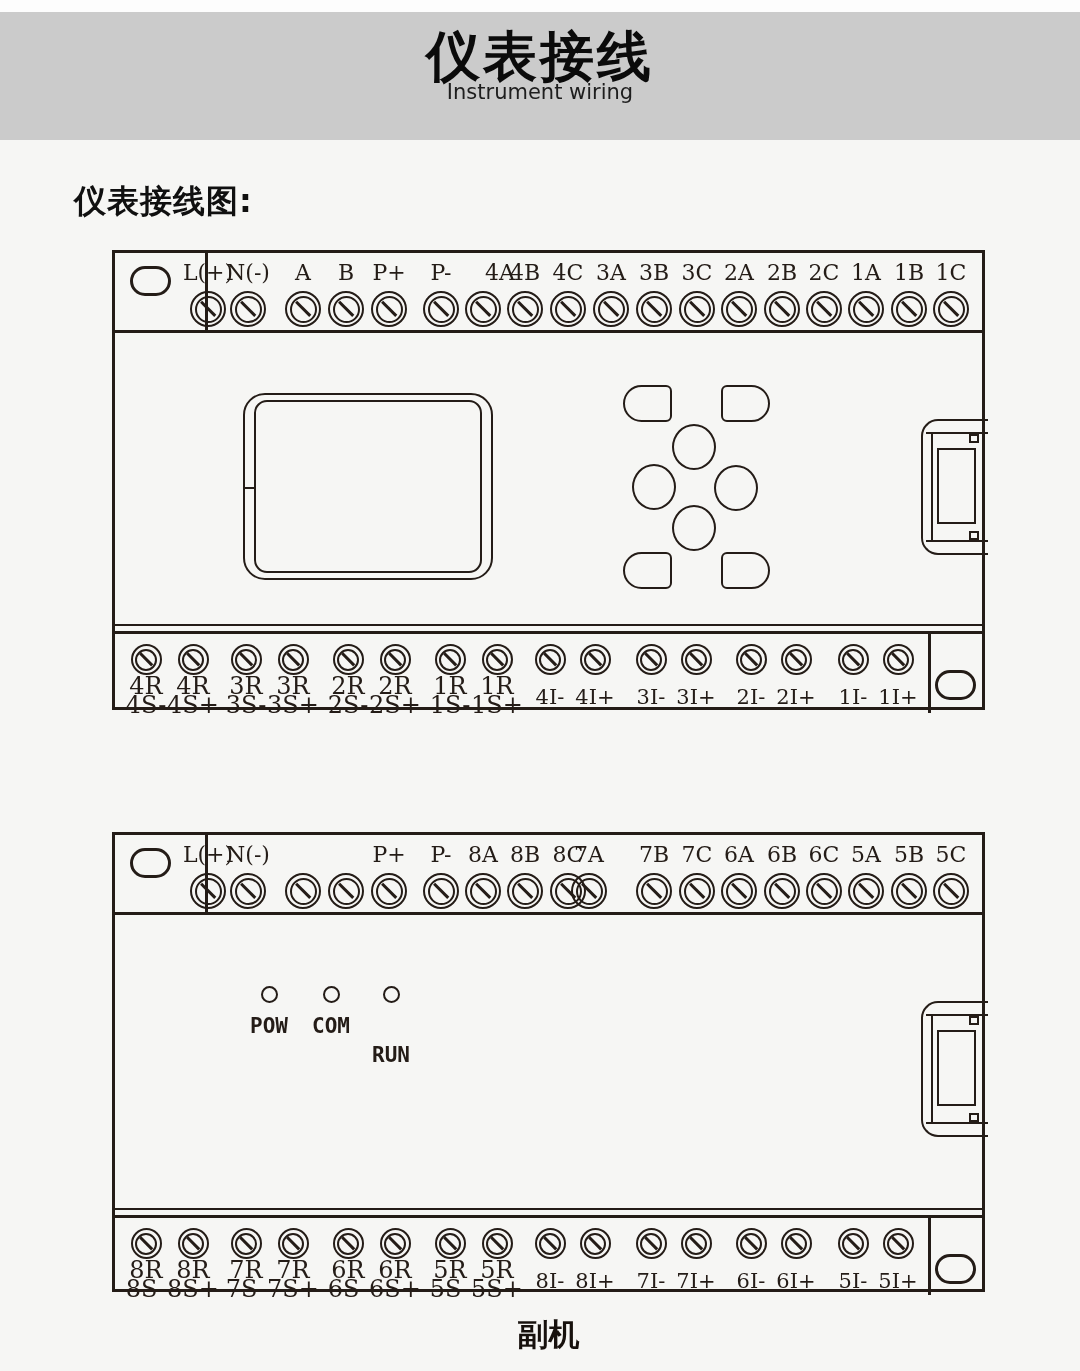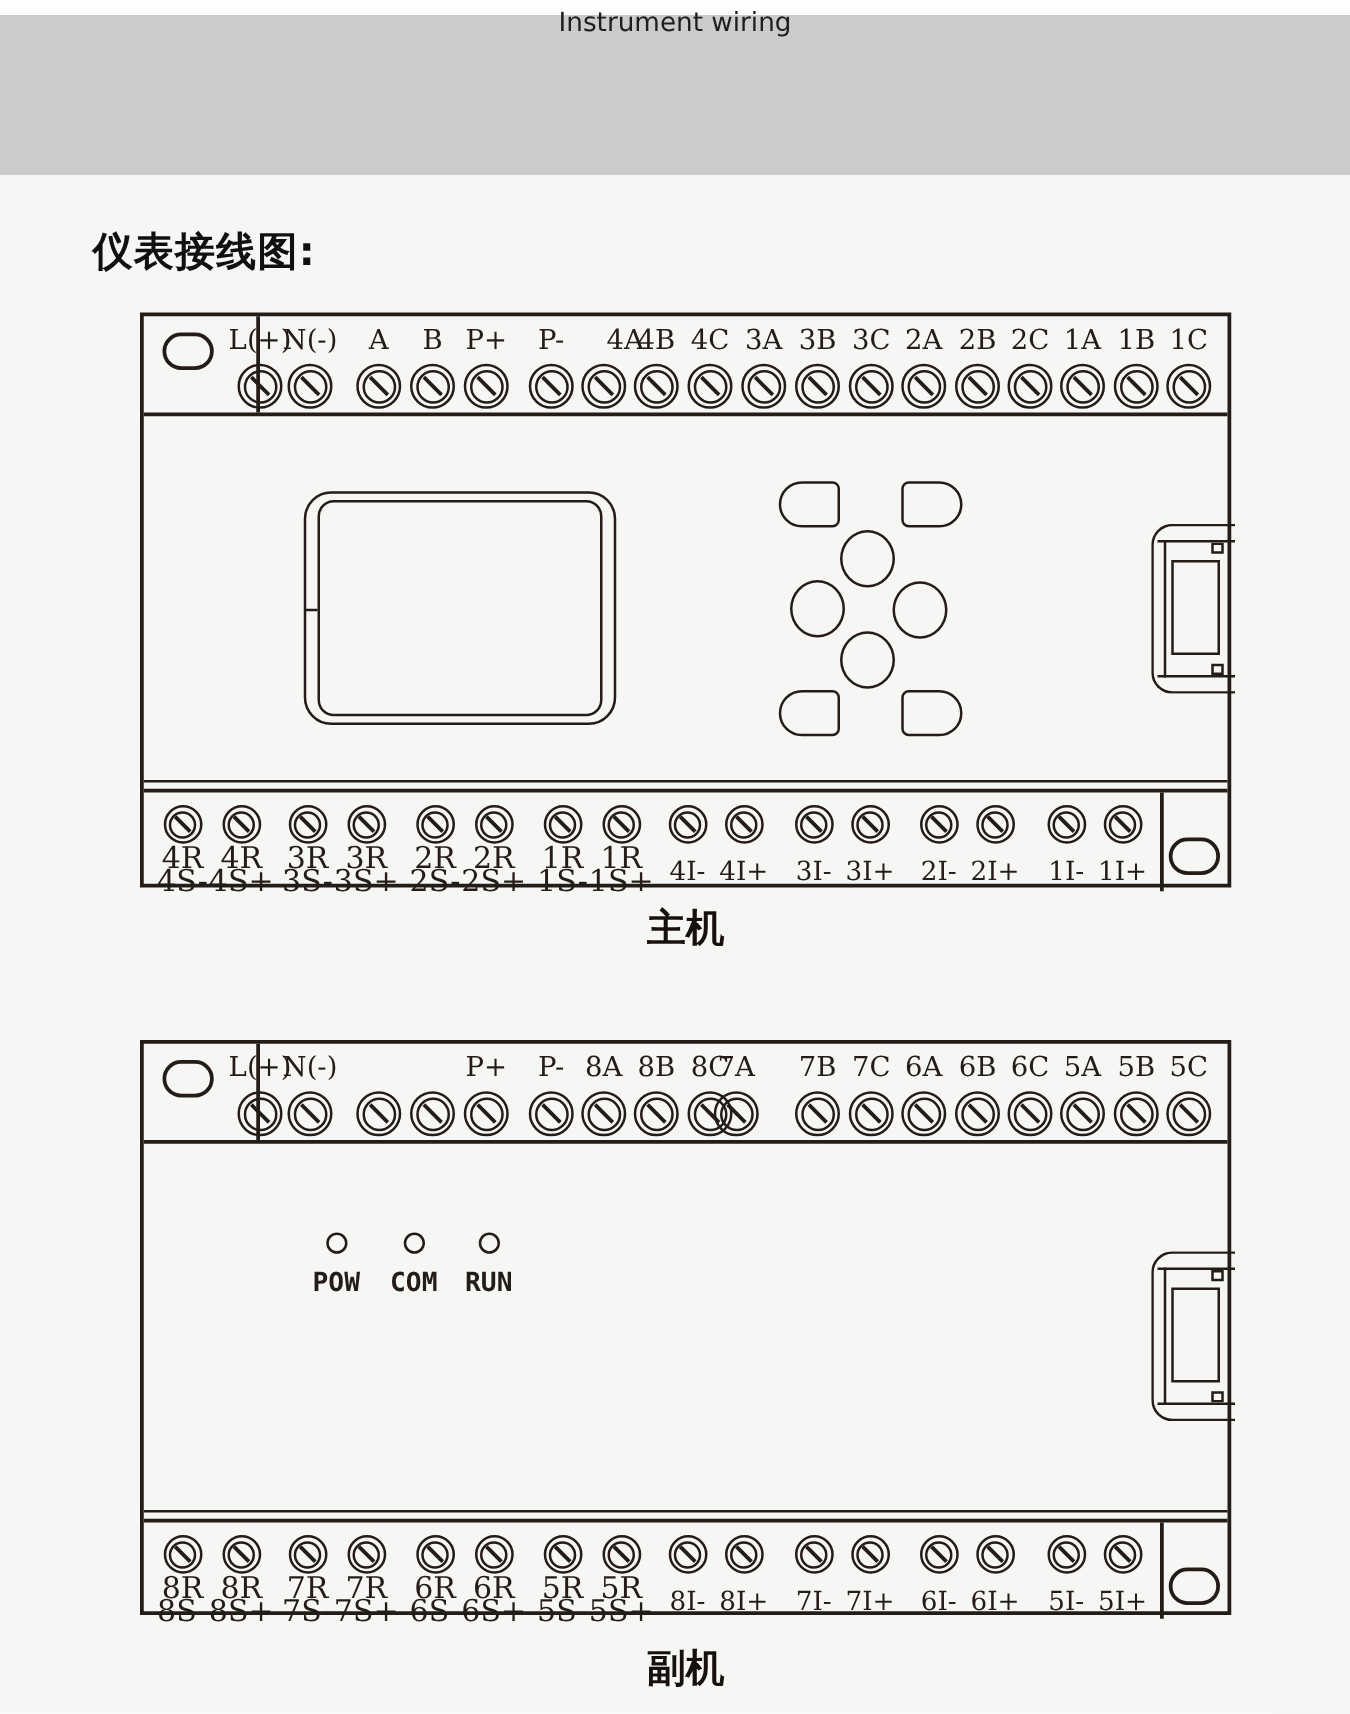--- a/index.html
+++ b/index.html
@@ -72,20 +72,21 @@
   .caption{position:absolute;left:112px;width:873px;text-align:center;
            font-family:"DejaVu Serif","Liberation Serif",serif;font-weight:bold;font-size:31px;color:#17110d}
 </style>
 </head>
 <body>
 
 <div class="page">
   <div class="top-gap"></div>
 
   <header class="banner">
+    <div class="banner-title">仪表接线</div>
     <div class="banner-subtitle">Instrument wiring</div>
   </header>
 
   <div class="section-title">仪表接线图:</div>
 
   <section class="device" style="top:250px">
     <div class="top-strip">
       <div class="oval oval-tl"></div>
       <div class="vdiv" style="left:90px"></div>
       <div class="top-terminals">
@@ -294,21 +295,20 @@
             <div class="screw small"></div>
             <div class="b-labels single">
               <div class="bl2">1I+</div>
             </div>
           </div>
         </div>
       <div class="vdiv" style="left:813px"></div>
       <div class="oval oval-br"></div>
     </div>
   </section>
-  <div class="caption" style="top:722px">主机</div>
 
   <section class="device" style="top:832px">
     <div class="top-strip">
       <div class="oval oval-tl"></div>
       <div class="vdiv" style="left:90px"></div>
       <div class="top-terminals">
           <div class="t-col" style="left: 61px;">
             <div class="t-label">L(+)</div>
             <div class="screw"></div>
           </div>
@@ -382,21 +382,21 @@
           </div>
         </div>
     </div>
 
     <div class="leds">
         <div class="led-dot" style="left: 146px;"></div>
         <div class="led-label" style="left: 112px;">POW</div>
         <div class="led-dot" style="left: 208px;"></div>
         <div class="led-label" style="left: 174px;">COM</div>
         <div class="led-dot" style="left: 268px;"></div>
-        <div class="led-label" style="left: 234px;">RUN</div>
+        <div class="led-label" style="left: 234px; margin-top: 29px;">RUN</div>
       </div>
 
     <div class="connector">
       <div class="conn-outer"></div>
       <div class="conn-cap top"></div>
       <div class="conn-cap bottom"></div>
       <div class="conn-vline"></div>
       <div class="conn-inner"></div>
       <div class="conn-clip top"></div>
       <div class="conn-clip bottom"></div>

